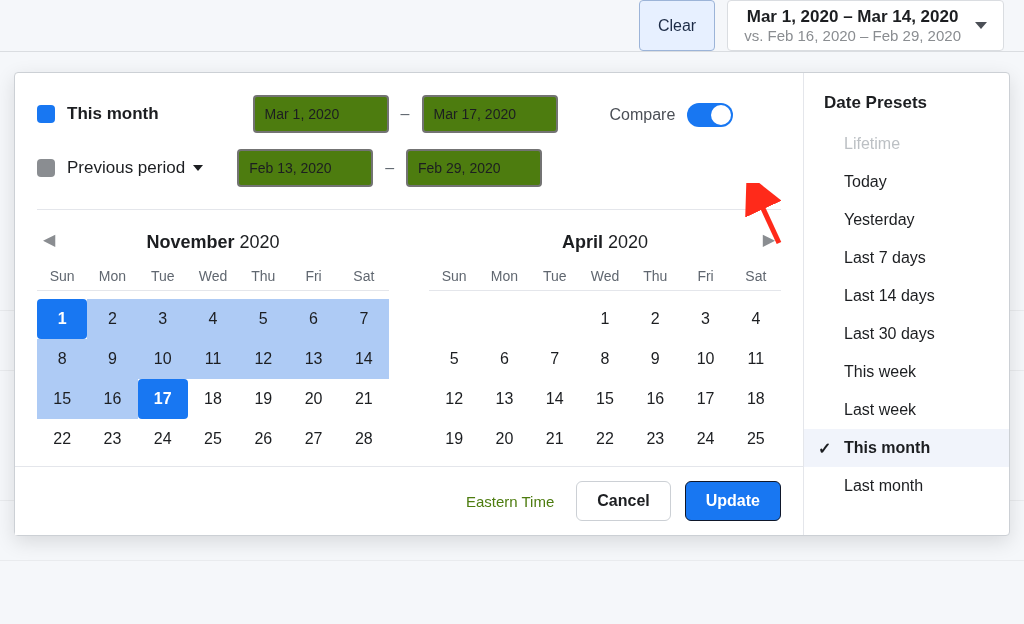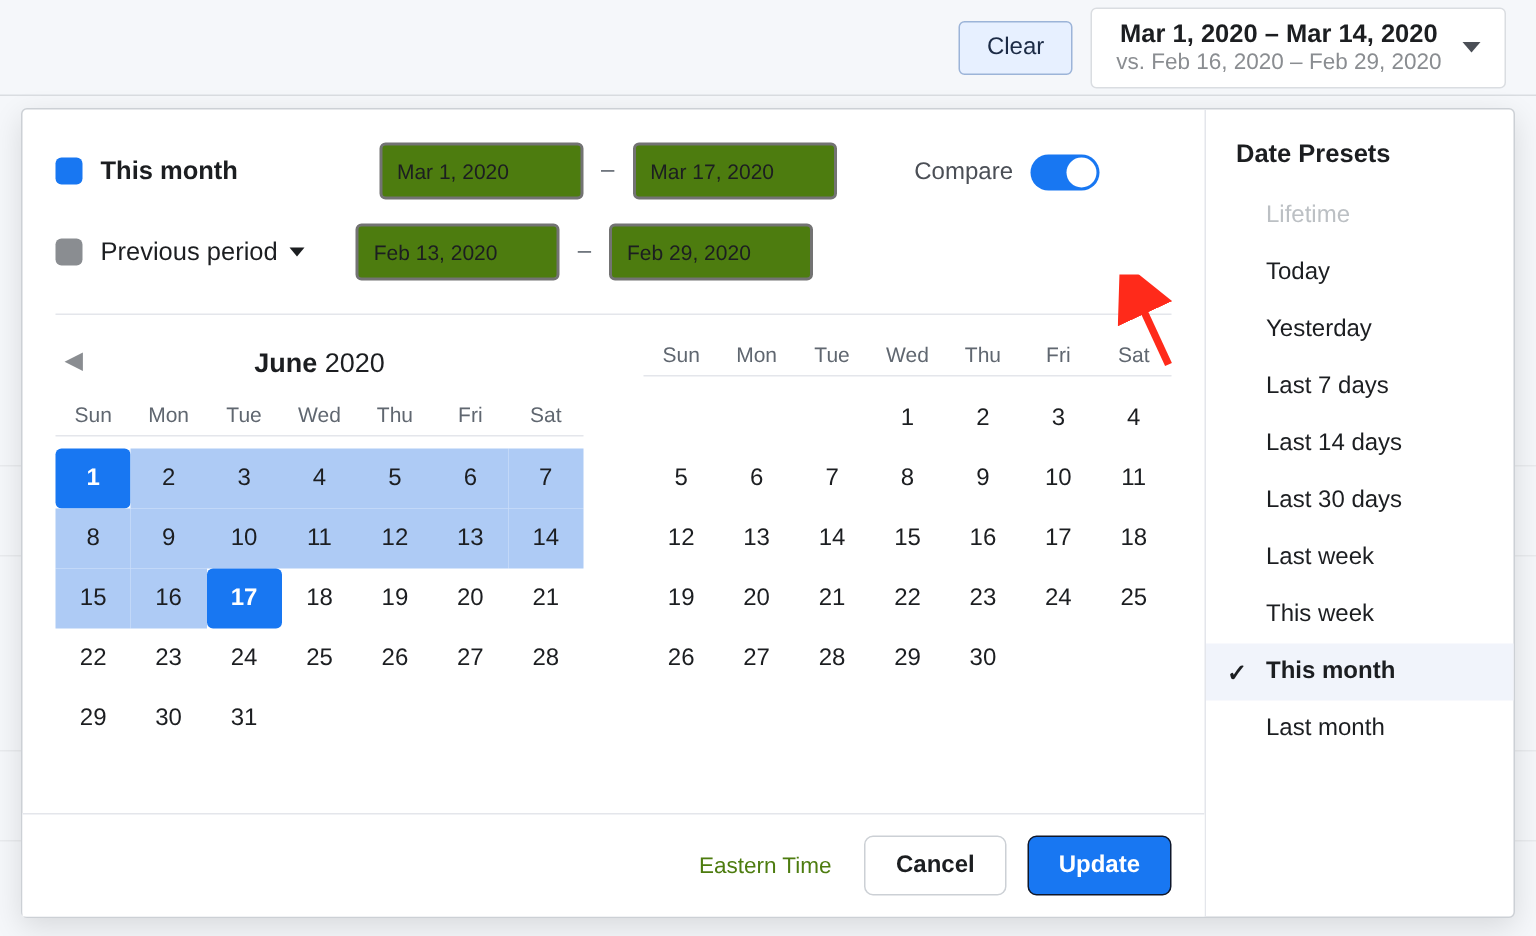--- a/index.html
+++ b/index.html
@@ -1,26 +1,26 @@
 <!DOCTYPE html>
 <html><head>
 <meta charset="utf-8">
 <style>
   *{box-sizing:border-box;font-family:Helvetica,Arial,sans-serif;}
   body{margin:0;background:#f5f7fa;width:1024px;height:624px;overflow:hidden;position:relative;color:#1c1e21;}
   
-  .topbar{position:absolute;left:0;right:0;top:0;height:64px;border-bottom:1px solid #dadde1;background:#f5f7fa;display:flex;align-items:center;justify-content:flex-end;padding-right:20px;gap:12px;}
+  .topbar{position:absolute;left:0;right:0;top:0;height:52px;border-bottom:1px solid #dadde1;background:#f5f7fa;display:flex;justify-content:flex-end;padding-right:20px;gap:12px;}
   .clear-btn{background:#e7f0ff;border:1px solid #9cb4d8;border-radius:4px;padding:8px 18px;font-size:16px;color:#1c2b46;cursor:pointer;}
   .range-summary{display:flex;align-items:center;gap:14px;border:1px solid #dadde1;background:#fff;border-radius:4px;padding:6px 16px;}
   .range-summary .stack{display:flex;flex-direction:column;align-items:center;line-height:1.25;}
   .range-summary .primary{font-weight:700;font-size:17px;color:#1c1e21;}
   .range-summary .secondary{font-size:15px;color:#8a8d91;}
   .caret-down{width:0;height:0;border-left:6px solid transparent;border-right:6px solid transparent;border-top:7px solid #4b4f56;}
   
-  .panel{position:absolute;left:14px;top:72px;width:996px;height:540px;background:#fff;border:1px solid #ccd0d5;border-radius:4px;box-shadow:0 6px 20px rgba(0,0,0,.12);display:flex;}
+  .panel{position:absolute;left:14px;top:72px;width:996px;height:464px;background:#fff;border:1px solid #ccd0d5;border-radius:4px;box-shadow:0 6px 20px rgba(0,0,0,.12);display:flex;}
   .left{flex:1;padding:22px 22px 0 22px;display:flex;flex-direction:column;position:relative;}
   .right{width:210px;border-left:1px solid #e4e6eb;padding:20px 0;}
   
   .range-row{display:flex;align-items:center;gap:12px;margin-bottom:16px;}
   .swatch{width:18px;height:18px;border-radius:4px;flex:0 0 18px;}
   .swatch.blue{background:#1877f2;}
   .swatch.gray{background:#8a8d91;}
   .range-label{font-size:17px;color:#1c1e21;display:flex;align-items:center;gap:8px;}
   .range-label.bold{font-weight:700;}
   .mini-caret{width:0;height:0;border-left:5px solid transparent;border-right:5px solid transparent;border-top:6px solid #1c1e21;}
@@ -118,21 +118,21 @@
             <path d="M0,0 L8,4 L0,8 Z" fill="#ff2a1a"></path>
           </marker>
         </defs>
       <line x1="34" y1="60" x2="10" y2="8" stroke="#ff2a1a" stroke-width="5" marker-end="url(#ah)"></line>
     </svg>
 
     <div class="cal-wrap">
       <div class="cal">
         <div class="cal-head">
           <span class="nav-prev">◀</span>
-          <span class="cal-title"><b>June</b> <span>2020</span></span>
+          <span class="cal-title"><b>November</b> <span>2020</span></span>
         </div>
         <div class="dow" id="dow-left">
             <span>Sun</span>
             <span>Mon</span>
             <span>Tue</span>
             <span>Wed</span>
             <span>Thu</span>
             <span>Fri</span>
             <span>Sat</span>
           </div>
@@ -164,20 +164,24 @@
             <div class="day">25</div>
             <div class="day">26</div>
             <div class="day">27</div>
             <div class="day">28</div>
             <div class="day">29</div>
             <div class="day">30</div>
             <div class="day">31</div>
           </div>
       </div>
       <div class="cal">
+        <div class="cal-head">
+          <span class="cal-title"><b>April</b> <span>2020</span></span>
+          <span class="nav-next">▶</span>
+        </div>
         <div class="dow" id="dow-right">
             <span>Sun</span>
             <span>Mon</span>
             <span>Tue</span>
             <span>Wed</span>
             <span>Thu</span>
             <span>Fri</span>
             <span>Sat</span>
           </div>
         <div class="days" id="days-right">
@@ -227,19 +231,19 @@
 
   <div class="right">
     <div class="presets-title">Date Presets</div>
     <div id="presets-list">
         <div class="preset disabled"><span>Lifetime</span></div>
         <div class="preset"><span>Today</span></div>
         <div class="preset"><span>Yesterday</span></div>
         <div class="preset"><span>Last 7 days</span></div>
         <div class="preset"><span>Last 14 days</span></div>
         <div class="preset"><span>Last 30 days</span></div>
+        <div class="preset"><span>This week</span></div>
         <div class="preset"><span>Last week</span></div>
-        <div class="preset"><span>This week</span></div>
         <div class="preset selected"><span class="check">✓</span><span>This month</span></div>
         <div class="preset"><span>Last month</span></div>
       </div>
   </div>
 </div>
 
 </body></html>

